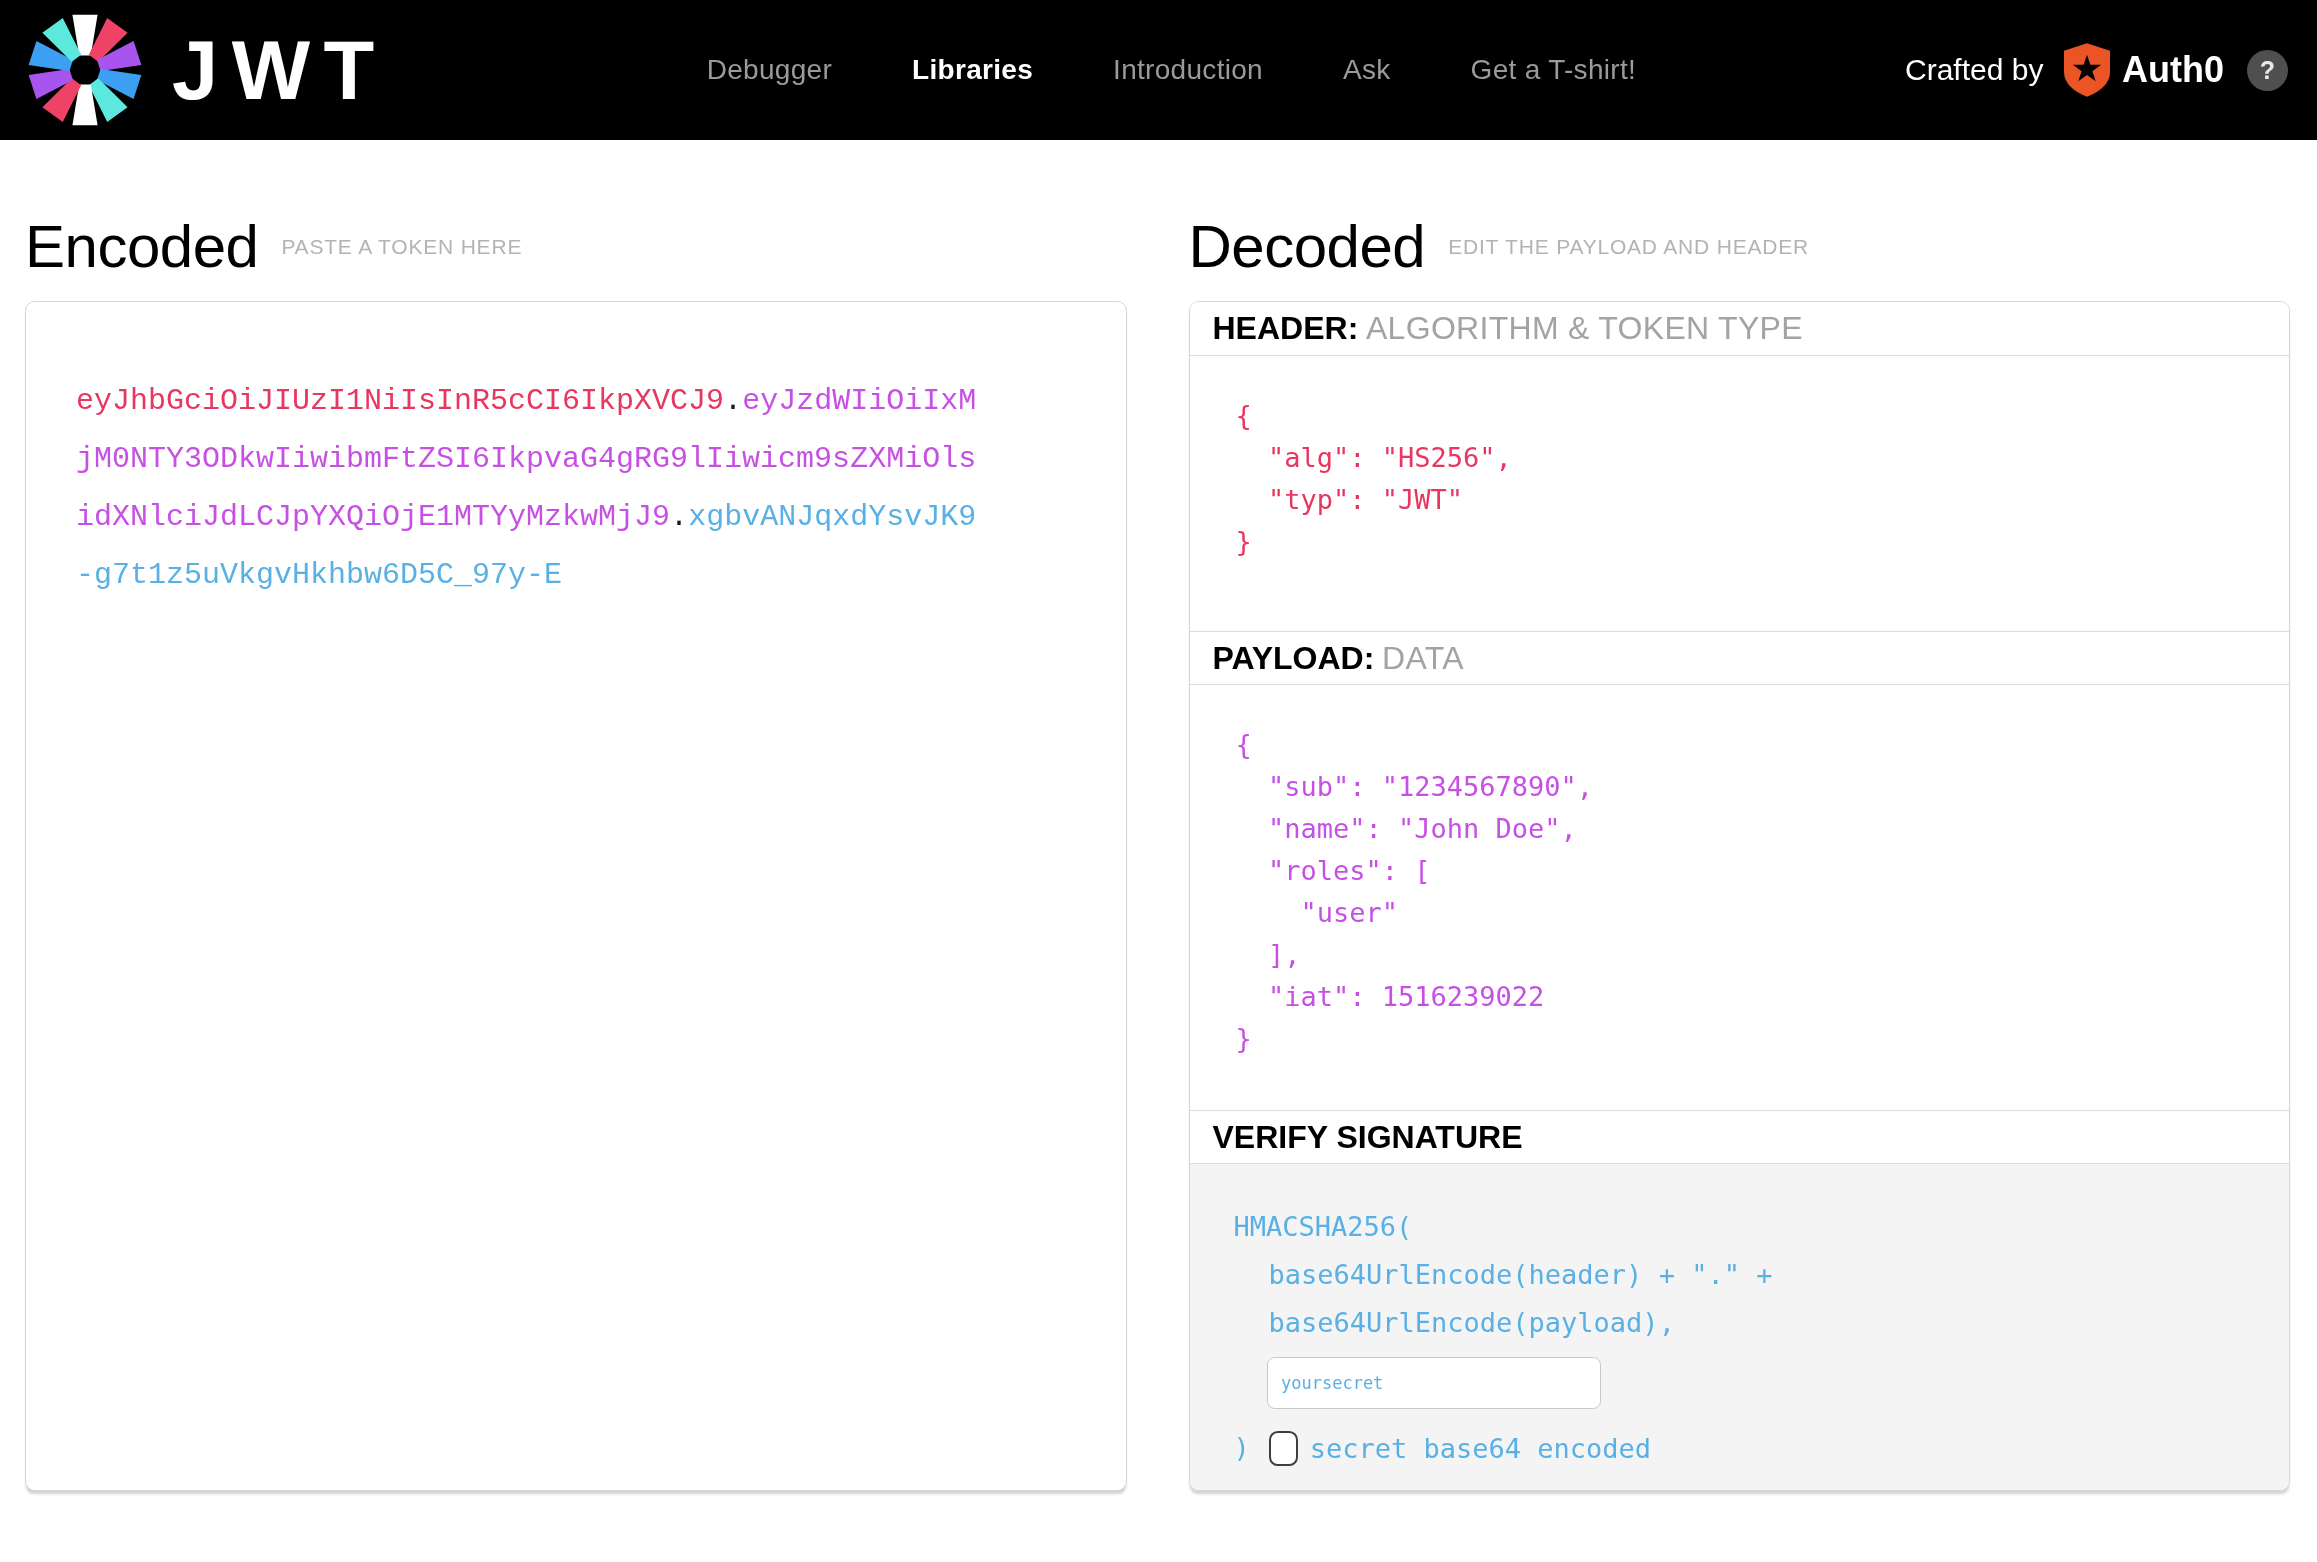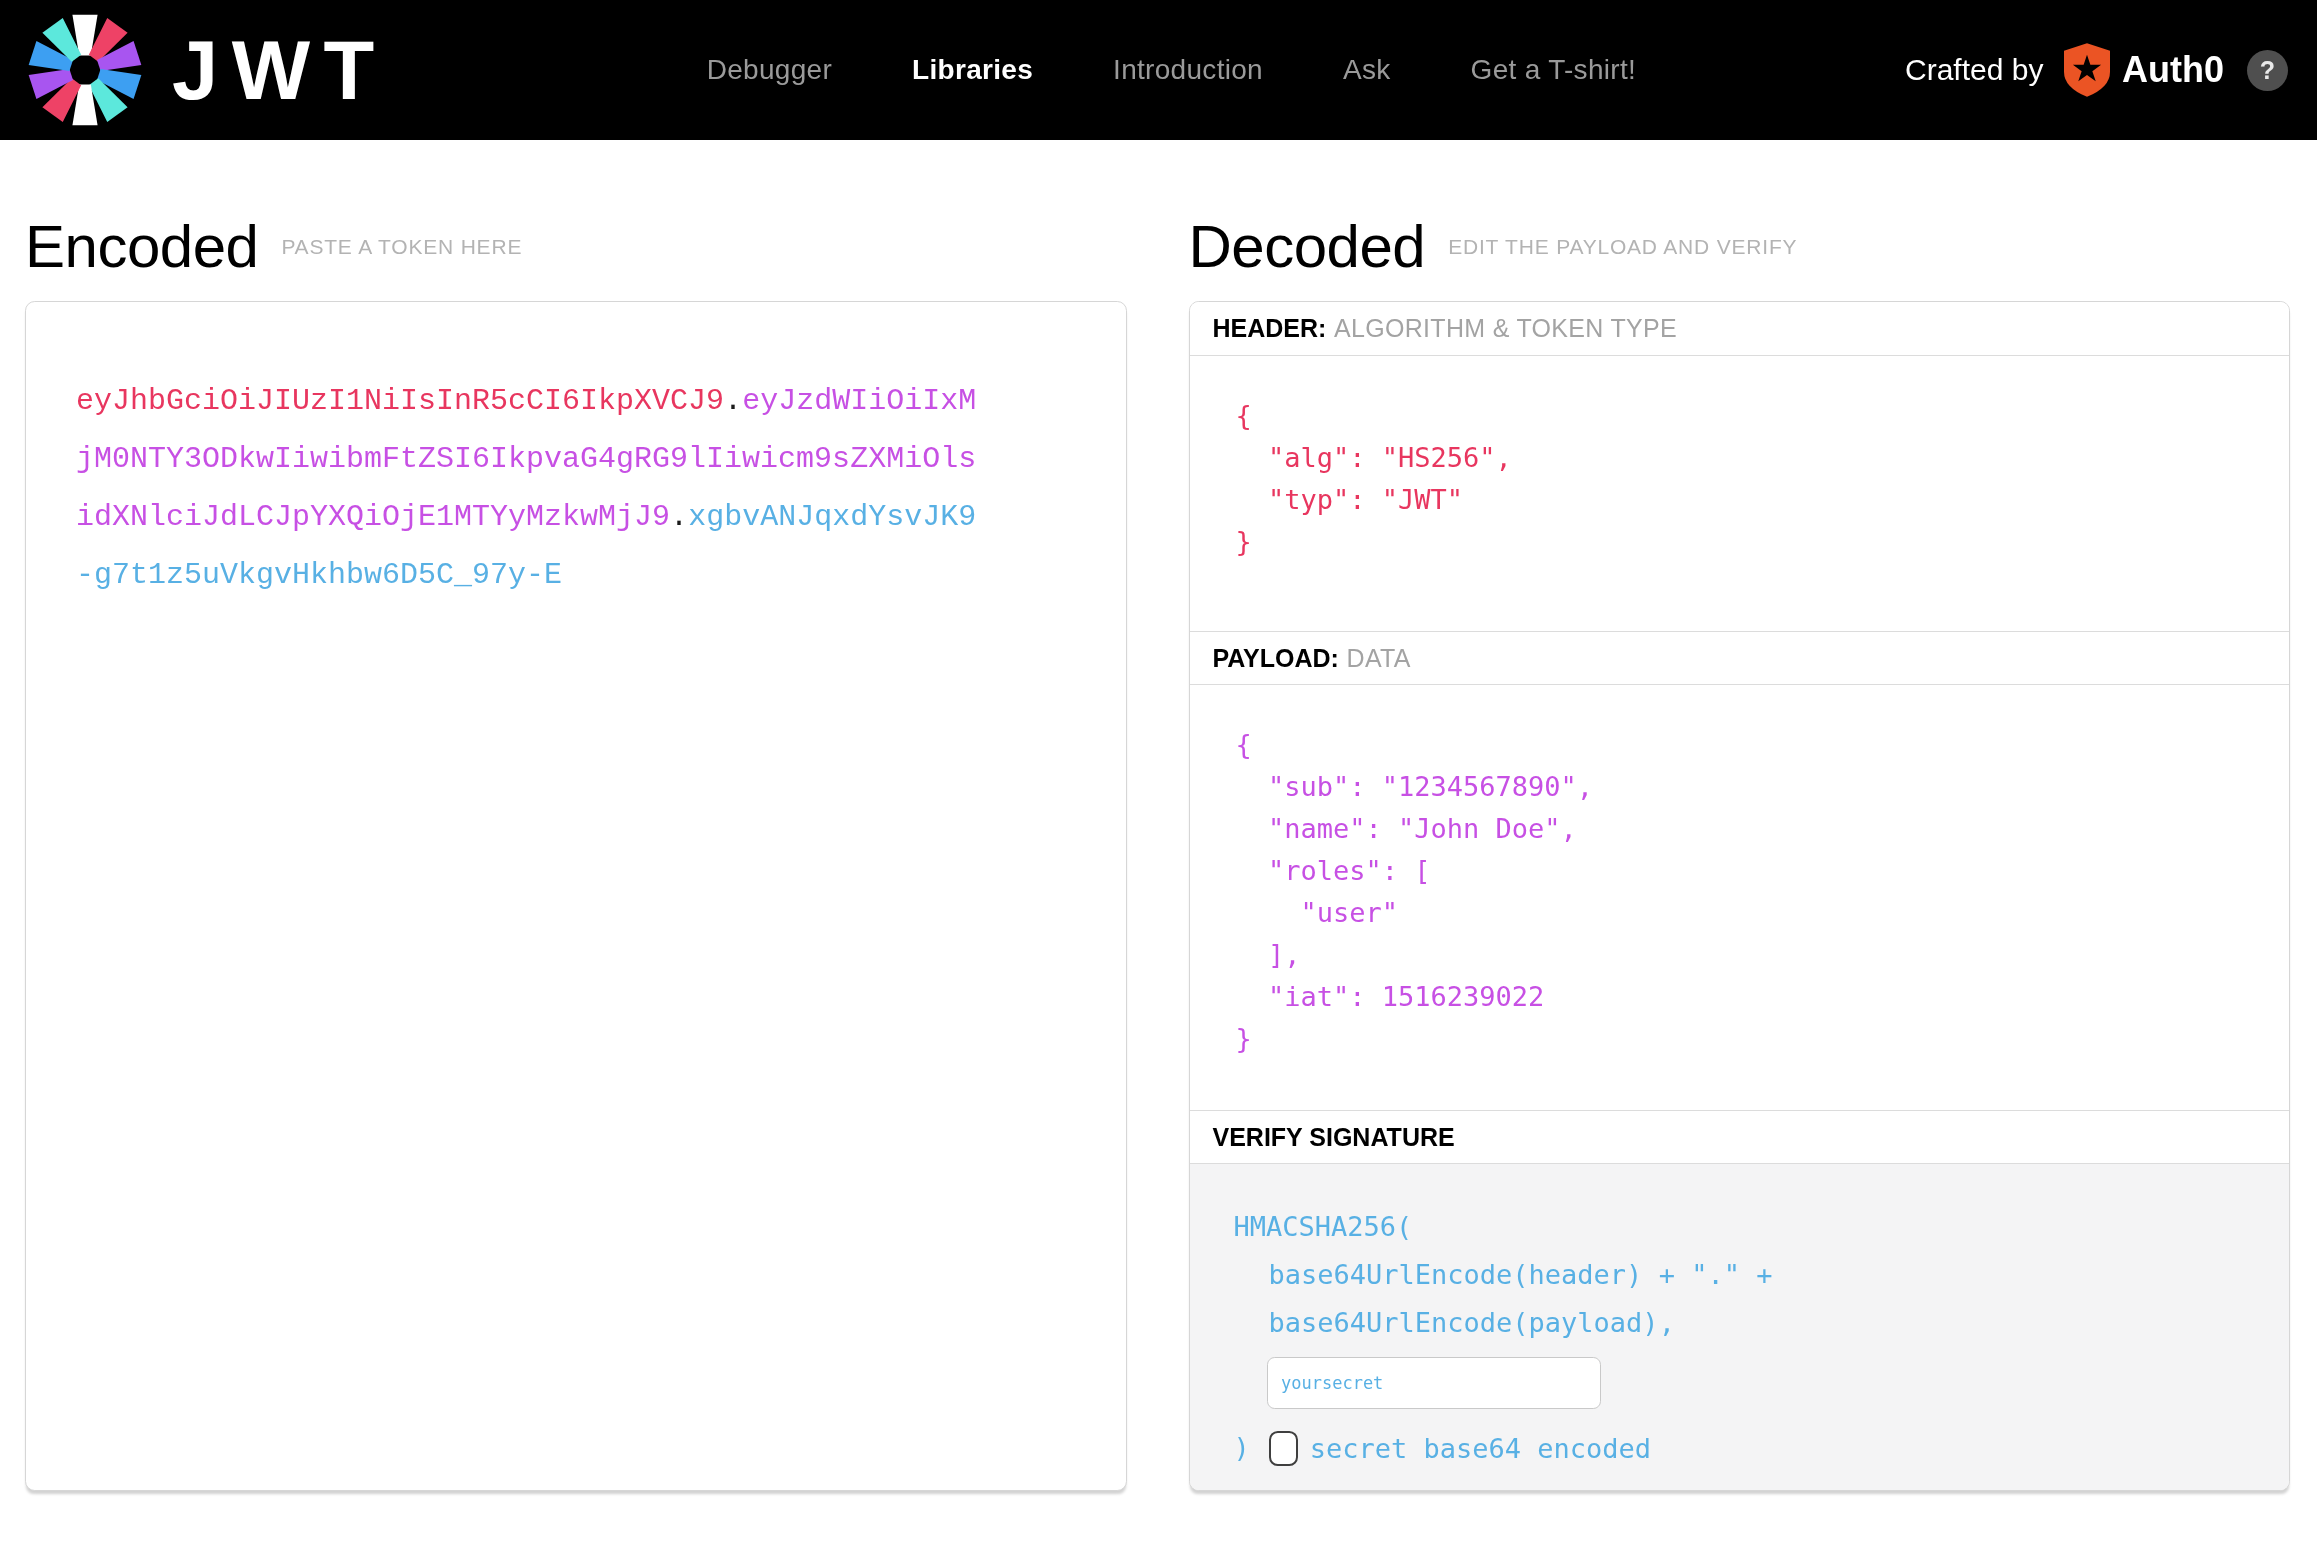--- a/index.html
+++ b/index.html
@@ -109,21 +109,21 @@
   .tok-dot       { color: #1b1b1b; }
   .tok-payload   { color: #c750e4; }
   .tok-signature { color: #58b0e4; }
 
   
   .decoded-panel { display: flex; flex-direction: column; overflow: hidden; }
   .section-label {
     height: 54px;
     line-height: 52px;
     padding: 0 23px;
-    font-size: 25px;
+    font-size: 32px;
     color: #000000;
     font-weight: 700;
     border-bottom: 1.9px solid #dcdcdc;
     flex: 0 0 auto;
     background: #ffffff;
   }
   .section-label .sub {
     color: #a3a3a3;
     font-weight: 400;
     margin-left: 7.7px;
@@ -234,21 +234,21 @@
       <span class="col-subtitle">PASTE A TOKEN HERE</span>
     </div>
     <div class="panel token-panel">
       <div class="token"><span class="tok-header">eyJhbGciOiJIUzI1NiIsInR5cCI6IkpXVCJ9</span><span class="tok-dot">.</span><span class="tok-payload">eyJzdWIiOiIxMjM0NTY3ODkwIiwibmFtZSI6IkpvaG4gRG9lIiwicm9sZXMiOlsidXNlciJdLCJpYXQiOjE1MTYyMzkwMjJ9</span><span class="tok-dot">.</span><span class="tok-signature">xgbvANJqxdYsvJK9-g7t1z5uVkgvHkhbw6D5C_97y-E</span></div>
     </div>
   </section>
 
   <section class="col">
     <div class="col-head">
       <h1>Decoded</h1>
-      <span class="col-subtitle">EDIT THE PAYLOAD AND VERIFY</span>
+      <span class="col-subtitle">EDIT THE PAYLOAD AND HEADER</span>
     </div>
 
     <div class="panel decoded-panel">
 
       <div class="section-label">
         <span>HEADER:</span><span class="sub">ALGORITHM &amp; TOKEN TYPE</span>
       </div>
       <pre class="json red">{
   "alg": "HS256",
   "typ": "JWT"

